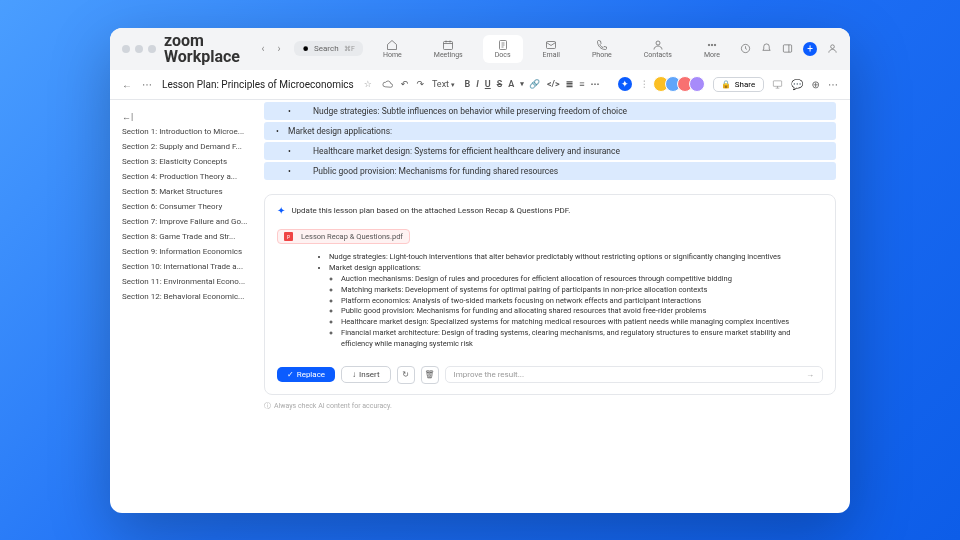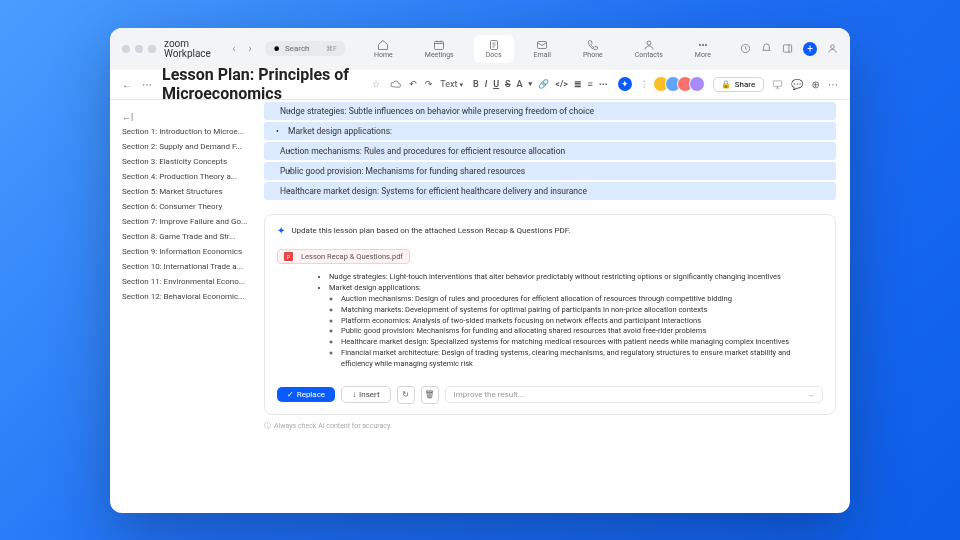--- a/index.html
+++ b/index.html
@@ -1,56 +1,56 @@
 <!DOCTYPE html>
 <html><head>
 <meta charset="utf-8">
 <style>
 *{box-sizing:border-box;margin:0;padding:0;font-family:-apple-system,BlinkMacSystemFont,"Segoe UI",Roboto,sans-serif}
 body{background:linear-gradient(135deg,#4a9eff 0%,#1e6ff5 50%,#0d5de8 100%);height:540px;width:960px;display:flex;align-items:center;justify-content:center;overflow:hidden}
 .window{width:740px;height:485px;background:#fff;border-radius:12px;overflow:hidden;display:flex;flex-direction:column;box-shadow:0 20px 60px rgba(0,0,0,.25)}
 .titlebar{height:42px;background:#f3f4f6;display:flex;align-items:center;padding:0 12px;gap:8px}
 .traffic{display:flex;gap:5px}
 .tdot{width:8px;height:8px;border-radius:50%;background:#d1d5db}
-.brand{font-size:10px;font-weight:400;color:#333;line-height:1}
+.brand{font-size:16px;font-weight:700;color:#333;line-height:1}
 .navbtns{display:flex;gap:2px;margin-left:8px}
 .navbtn{width:14px;text-align:center;color:#888;font-size:10px;cursor:pointer}
 .search{display:flex;align-items:center;background:#e8eaed;border-radius:6px;padding:3px 8px;width:80px;font-size:8px;color:#666;gap:4px}
 .kbd{font-size:7px;color:#999;margin-left:auto}
 .navtabs{display:flex;gap:8px;margin-left:auto}
 .navtab{display:flex;flex-direction:column;align-items:center;padding:4px 12px;font-size:7px;color:#666;cursor:pointer;border-radius:6px}
 .navtab.active{background:#fff}
 .navtab svg{width:12px;height:12px;stroke:#666;fill:none;stroke-width:1.5}
 .titleright{display:flex;align-items:center;gap:10px;margin-left:auto}
 .titleright svg{width:11px;height:11px;stroke:#666;fill:none;stroke-width:1.5}
 .plus{width:14px;height:14px;border-radius:50%;background:#0b5cff;color:#fff;display:flex;align-items:center;justify-content:center;font-size:10px}
 .toolbar{height:30px;border-bottom:1px solid #e5e7eb;display:flex;align-items:center;padding:0 12px;gap:10px}
 .back{font-size:10px;color:#666}
 .crumb{font-size:10px;color:#666}
-.doctitle{font-size:16px;font-weight:700;color:#222}
+.doctitle{font-size:10px;font-weight:400;color:#222}
 .tbicons{display:flex;align-items:center;gap:8px}
 .tbicons>*{font-size:9px;color:#555;cursor:pointer}
 .tbicons svg{width:11px;height:11px;stroke:#555;fill:none;stroke-width:1.5}
 .txtbtn{display:flex;align-items:flex-end;gap:2px}
 .fmt{display:flex;gap:6px;align-items:center}
 .fmt span{font-size:9px;font-weight:600;color:#555;cursor:pointer}
 .tbright{margin-left:auto;display:flex;align-items:center;gap:8px}
 .bluebtn{width:14px;height:14px;border-radius:50%;background:#0b5cff;color:#fff;display:flex;align-items:center;justify-content:center;font-size:9px}
 .avatars{display:flex}
 .av{width:16px;height:16px;border-radius:50%;border:1.5px solid #fff;margin-left:-4px;background:#fbbf24}
 .av:nth-child(2){background:#60a5fa}.av:nth-child(3){background:#f87171}.av:nth-child(4){background:#a78bfa}
 .sharebtn{border:1px solid #d1d5db;border-radius:5px;padding:2px 8px;font-size:8px;display:flex;align-items:center;gap:3px}
 .body{flex:1;display:flex;overflow:hidden}
 .sidebar{width:150px;padding:10px 0 10px 12px;overflow-y:auto}
 .sbtop{font-size:9px;color:#666;padding:2px 0}
 .sbitem{font-size:8px;color:#444;padding:3px 4px 3px 0;cursor:pointer;white-space:nowrap;overflow:hidden;text-overflow:ellipsis}
 .main{flex:1;overflow-y:auto;padding:0 14px 10px 4px}
 .bullet{background:#dbeafe;border-radius:3px;padding:4px 10px 4px 24px;margin:2px 0;font-size:8.5px;color:#333;position:relative}
 .bullet::before{content:"•";position:absolute;left:12px}
-.bullet.sub{padding-left:16px}
+.bullet.sub{padding-left:49px}
 .bullet.sub::before{left:24px}
 .aicard{border:1px solid #e5e7eb;border-radius:8px;margin-top:14px;padding:10px 12px}
 .aiprompt{display:flex;align-items:center;gap:6px;font-size:8px;color:#333;margin-bottom:8px}
 .sparkle{color:#0b5cff;font-size:10px}
 .attach{display:inline-flex;align-items:center;gap:8px;background:#fef2f2;border:1px solid #fecaca;border-radius:4px;padding:2px 6px;font-size:7.5px;color:#555}
 .pdficon{width:9px;height:9px;background:#ef4444;border-radius:1px;color:#fff;font-size:5px;display:flex;align-items:center;justify-content:center}
 .rescontent{font-size:7.5px;color:#333;padding:8px 20px 8px 40px;line-height:1.45}
 .rescontent ul{list-style:disc;padding-left:12px}
 .rescontent ul ul{list-style:circle}
 .aiactions{display:flex;align-items:center;gap:6px;margin-top:8px}
@@ -223,23 +223,22 @@
           <div class="sbitem">Section 9: Information Economics</div>
           <div class="sbitem">Section 10: International Trade a...</div>
           <div class="sbitem">Section 11: Environmental Econo...</div>
           <div class="sbitem">Section 12: Behavioral Economic...</div>
         </div>
     </div>
     <div class="main">
       <div id="docbullets">
           <div class="bullet sub">Nudge strategies: Subtle influences on behavior while preserving freedom of choice</div>
           <div class="bullet">Market design applications:</div>
-          <div class="bullet sub">Auction mechanisms: Rules and procedures for efficient resource allocation</div>
+          <div class="bullet sub">Healthcare market design: Systems for efficient healthcare delivery and insurance</div>
           <div class="bullet sub">Public good provision: Mechanisms for funding shared resources</div>
-          <div class="bullet sub">Healthcare market design: Systems for efficient healthcare delivery and insurance</div>
         </div>
       <div class="aicard">
         <div class="aiprompt">
           <span class="sparkle">✦</span>
           <span>Update this lesson plan based on the attached Lesson Recap &amp; Questions PDF.</span>
         </div>
         <div class="attach">
           <div class="pdficon">P</div>
           <span>Lesson Recap &amp; Questions.pdf</span>
         </div>

